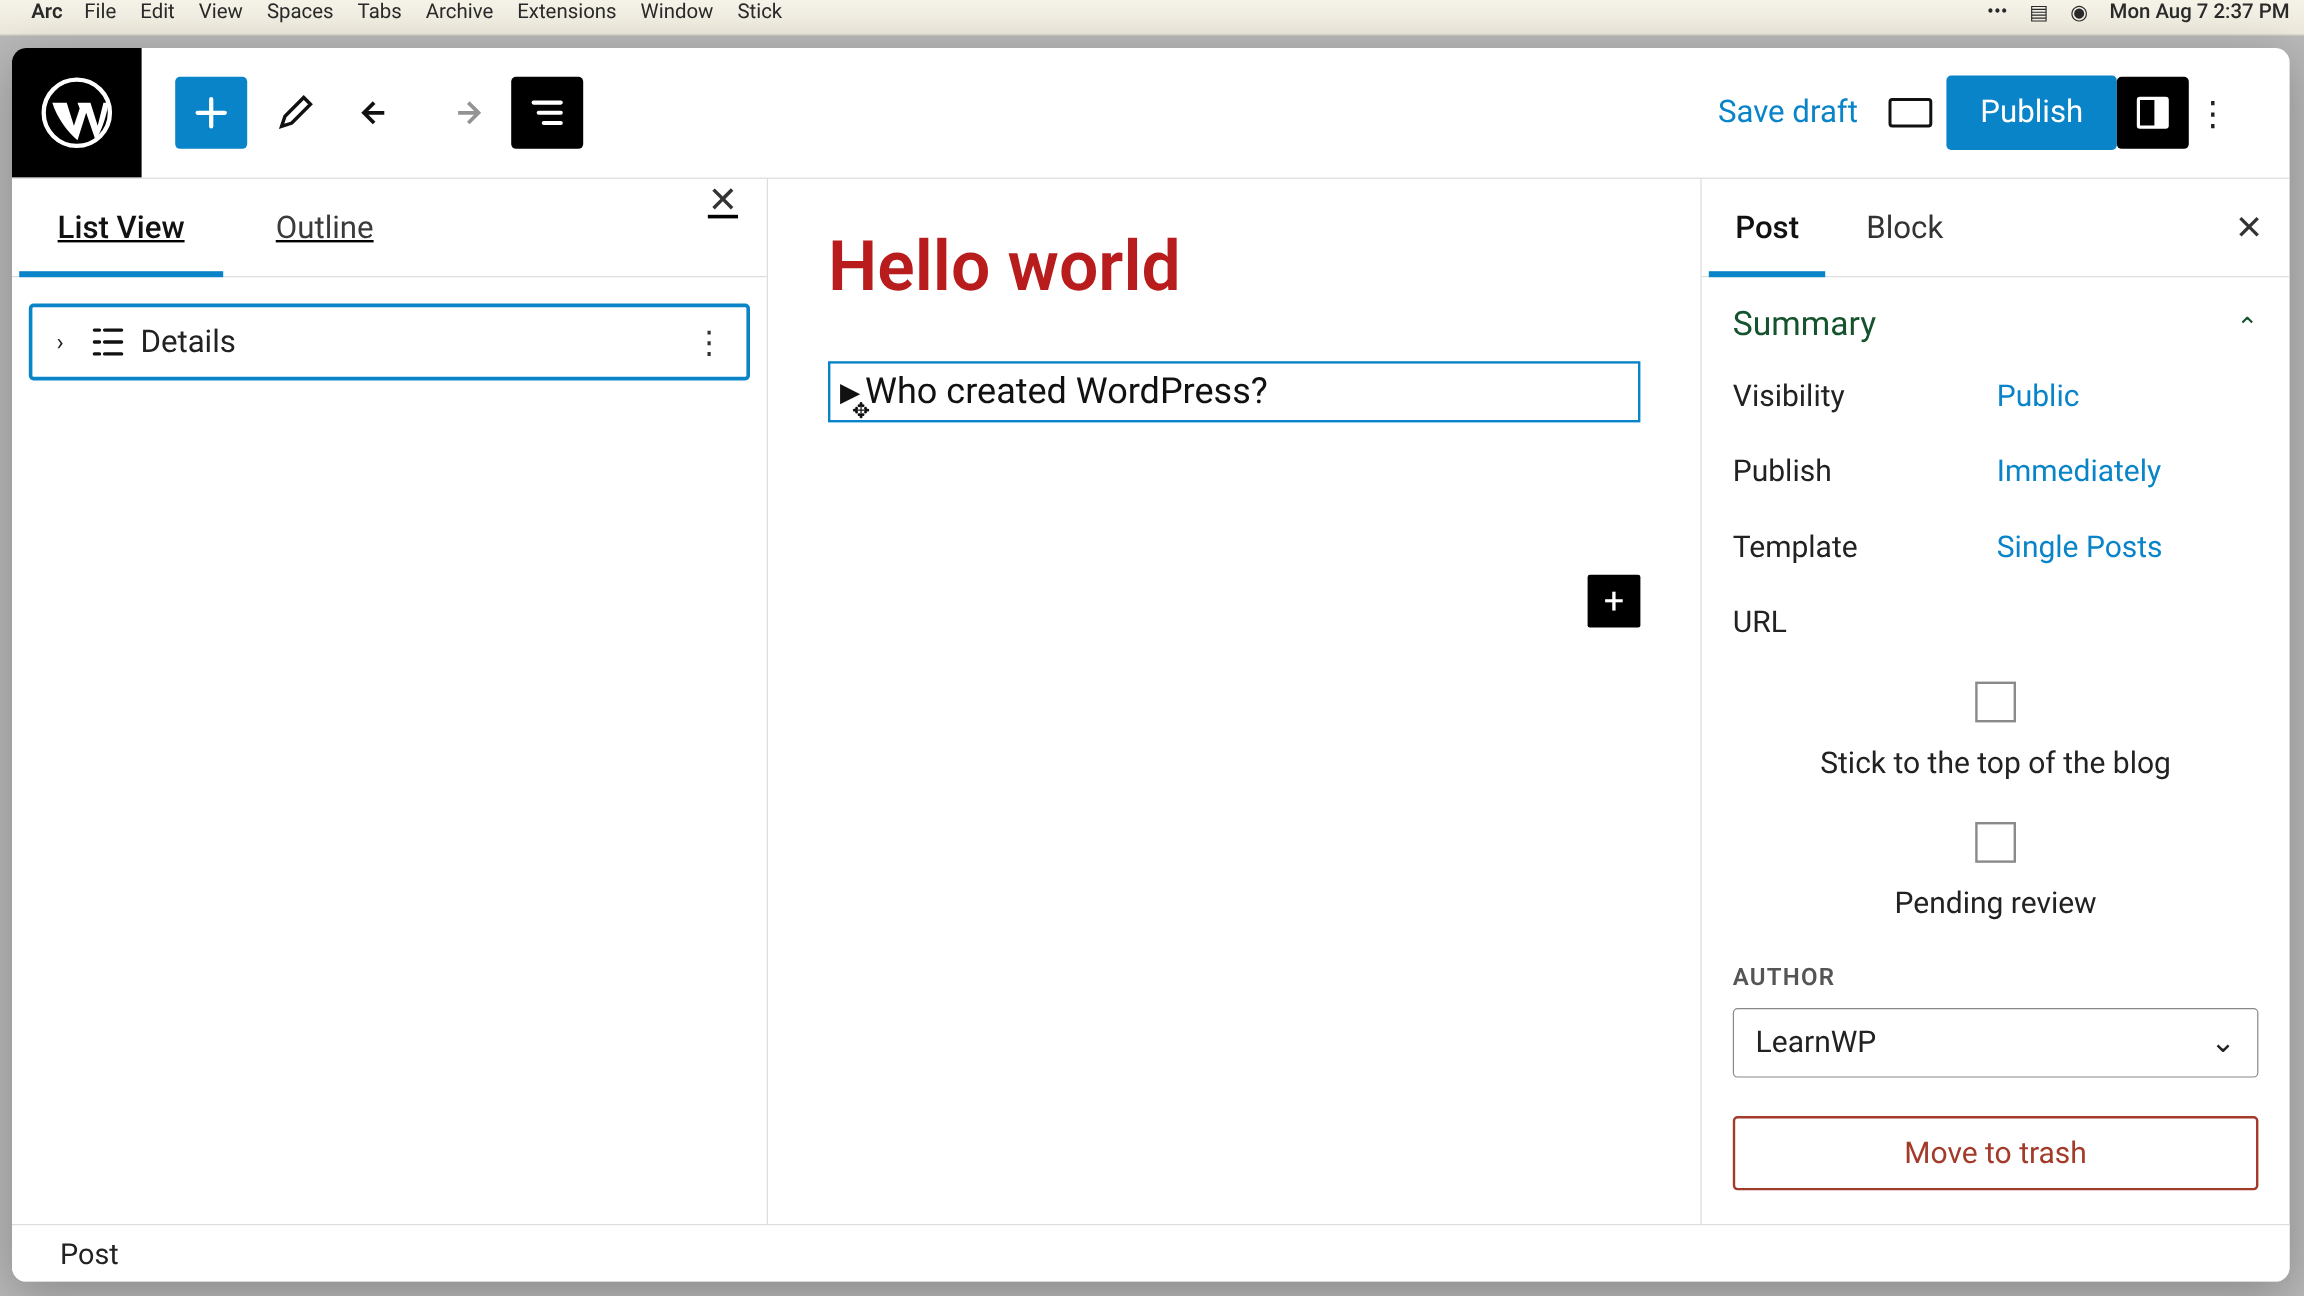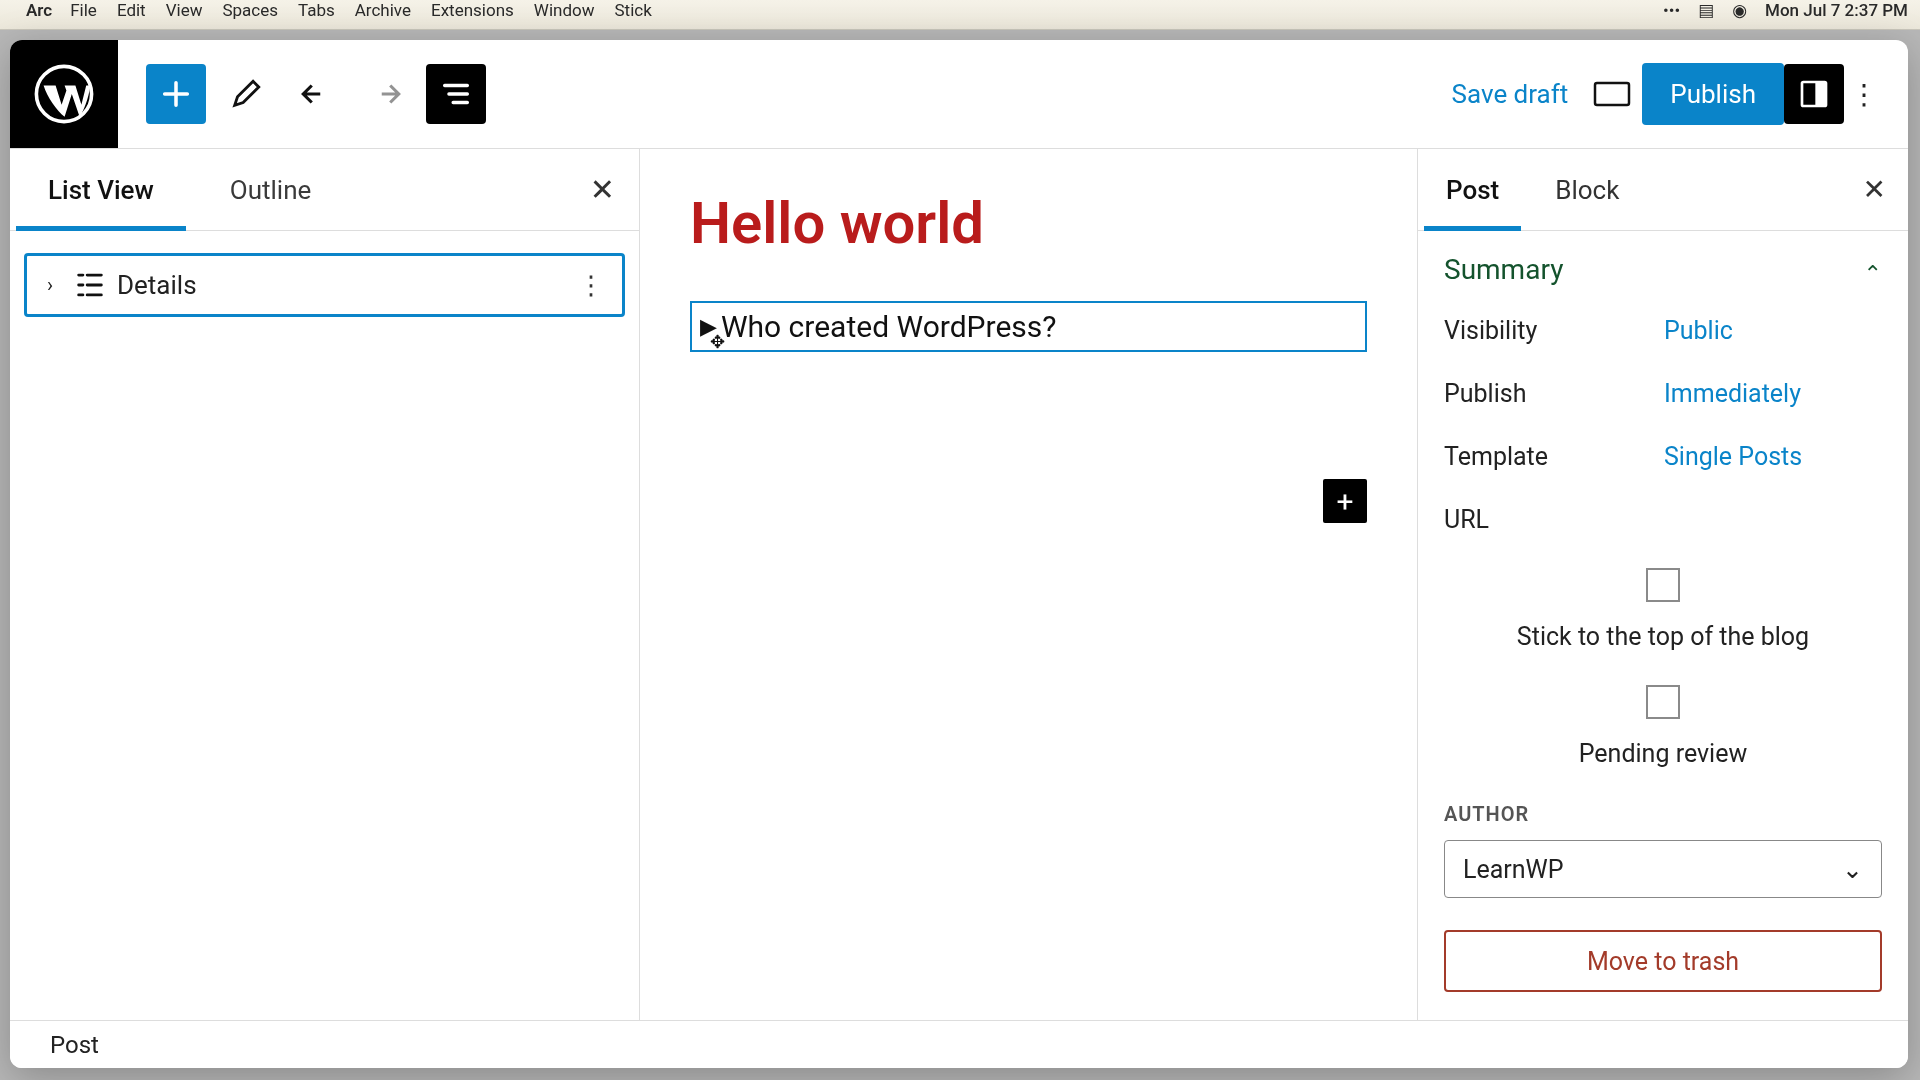--- a/index.html
+++ b/index.html
@@ -20,35 +20,35 @@
   .topbar { height:108px; display:flex; align-items:center; }
   .wp-logo { width:108px; height:108px; background:#000; display:flex; align-items:center; justify-content:center; }
   .wp-logo svg { width:60px; height:60px; }
   .tool-group { display:flex; align-items:center; gap:10px; padding-left:28px; height:100%; }
   .icon-btn { width:60px; height:60px; display:flex; align-items:center; justify-content:center; border-radius:4px; background:transparent; border:none; cursor:pointer; }
   .icon-btn.add { background:#0a84c9; color:#fff; }
   .icon-btn.listview { background:#000; color:#fff; }
   .icon-btn svg { width:34px; height:34px; }
   .icon-btn.dim svg { opacity:.45; }
   .topbar .flex { flex:1; }
-  .top-actions { display:flex; align-items:center; gap:0; padding-right:24px;justify-content:center; }
+  .top-actions { display:flex; align-items:center; gap:0; padding-right:44px;justify-content:center; }
   .save-draft { color:#0a84c9; font-size:26px; background:none; border:none; cursor:pointer; padding:10px 14px; }
   .preview-btn { width:60px; height:60px; display:flex; align-items:center; justify-content:center; background:none; border:none; cursor:pointer; }
   .preview-btn svg { width:40px; height:30px; }
   .publish-btn { background:#0a84c9; color:#fff; font-size:26px; border:none; padding:16px 28px; border-radius:4px; cursor:pointer; }
   .sidebar-toggle { width:60px; height:60px; background:#000; display:flex; align-items:center; justify-content:center; border:none; cursor:pointer; border-radius:4px; }
   .sidebar-toggle svg { width:32px; height:32px; }
   .more-vert { width:40px; height:60px; display:flex; align-items:center; justify-content:center; background:none; border:none; cursor:pointer; font-size:28px; color:#222; }
 
   
   .workspace { flex:1; display:flex; border-top:1px solid #ddd; min-height:0; }
 
   
   .left-panel { width:630px; border-right:1px solid #ddd; display:flex; flex-direction:column; }
-  .left-tabs { display:flex; align-items:center; height:82px; position:relative; border-bottom:1px solid #ddd;}
+  .left-tabs { display:flex; align-items:flex-start; height:82px; position:relative; border-bottom:1px solid #ddd;text-decoration:underline;}
   .left-tab { flex:0 0 auto; padding:0 38px; font-size:26px; color:#3a3a3a; height:100%; display:flex; align-items:center; cursor:pointer; }
   .left-tab.active { color:#111; font-weight:500; position:relative; }
   .left-tab.active::after { content:""; position:absolute; left:6px; right:6px; bottom:-1px; height:5px; background:#0a84c9; }
   .left-tabs .close { margin-left:auto; margin-right:24px; font-size:30px; color:#333; background:none; border:none; cursor:pointer; }
   .tree { padding:22px 14px; }
   .tree-item { border:3px solid #0a84c9; border-radius:4px; height:64px; display:flex; align-items:center; padding:0 8px 0 10px; }
   .tree-chevron { width:26px; text-align:center; color:#222; font-size:20px; }
   .tree-icon { width:34px; height:34px; margin:0 10px; }
   .tree-label { font-size:26px; color:#222; }
   .tree-more { margin-left:auto; font-size:26px; color:#333; background:none; border:none; cursor:pointer; padding:4px 10px; }
@@ -96,21 +96,21 @@
   <span class="menu-item">Spaces</span>
   <span class="menu-item">Tabs</span>
   <span class="menu-item">Archive</span>
   <span class="menu-item">Extensions</span>
   <span class="menu-item">Window</span>
   <span class="menu-item">Stick</span>
   <span class="spacer"></span>
   <span class="right-item">•••</span>
   <span class="right-item">▤</span>
   <span class="right-item">◉</span>
-  <span class="right-item clock">Mon Jul 7  2:37 PM</span>
+  <span class="right-item clock">Mon Aug 7  2:37 PM</span>
 </div>
 
 <div class="window">
 
   <div class="topbar">
     <div class="wp-logo">
       <svg viewBox="0 0 100 100">
           <circle cx="50" cy="50" r="46" fill="none" stroke="#fff" stroke-width="6"></circle>
           <path fill="#fff" d="M16 36h20l10 32 8-24-3-8h18l10 32 8-32h7c-3 22-12 44-18 52l-13-38-12 38C38 78 22 56 16 36z"></path>
         </svg>

